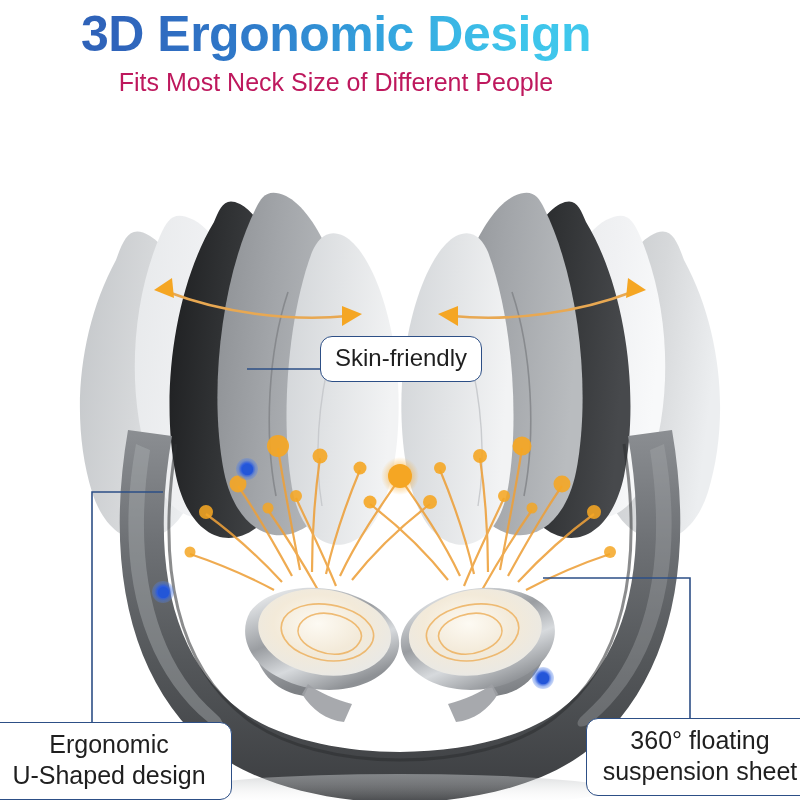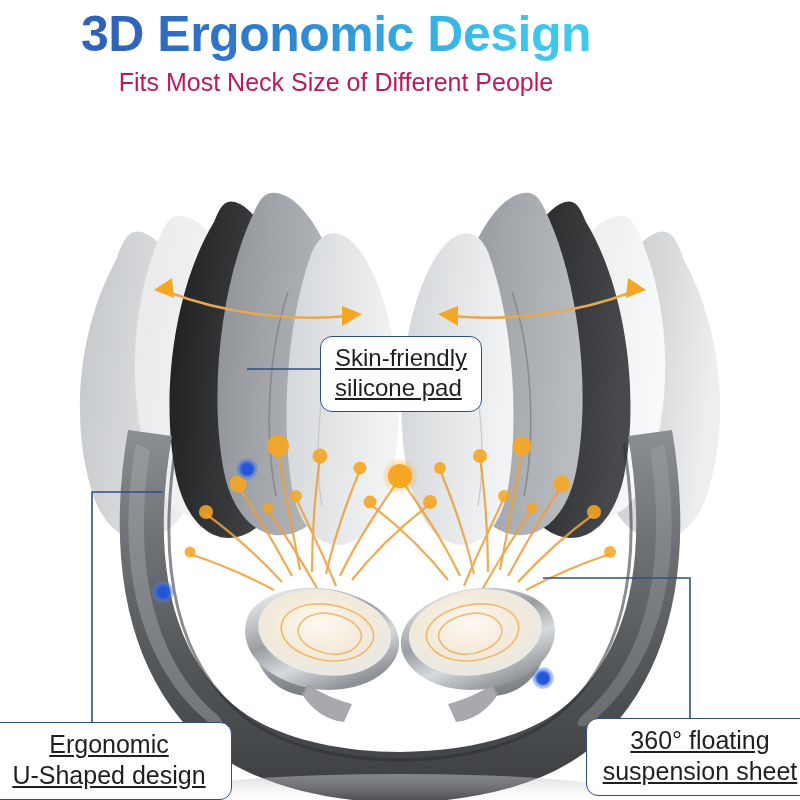--- a/index.html
+++ b/index.html
@@ -102,21 +102,21 @@
     top: 722px;
     width: 246px;
     padding: 6px 10px 8px 10px;
   }
   #callout-suspension {
     left: 586px;
     top: 718px;
     width: 228px;
     padding: 6px 10px 8px 10px;
   }
-  .callout-line1, .callout-line2 { display: block; text-decoration: underline; }
+  .callout-line1, .callout-line2 { display: block; }
 
   
   .hotspot {
     position: absolute;
     width: 22px;
     height: 22px;
     border-radius: 50%;
     background: radial-gradient(circle at 50% 50%,
                 #1f4fd8 0%, #2c5cdf 36%,
                 rgba(70,118,228,0.50) 55%,
@@ -395,21 +395,20 @@
       </g>
     </svg>
 
     <div class="hotspot" id="hotspot-silicone"></div>
     <div class="hotspot" id="hotspot-ushape"></div>
     <div class="hotspot" id="hotspot-susp"></div>
   </div>
 
   <div class="callout-box" id="callout-silicone">
     <span class="callout-line1">Skin-friendly</span>
-    <span class="callout-line2">silicone pad</span>
   </div>
 
   <div class="callout-box" id="callout-ushape">
     <span class="callout-line1">Ergonomic</span>
     <span class="callout-line2">U-Shaped design</span>
   </div>
 
   <div class="callout-box" id="callout-suspension">
     <span class="callout-line1">360° floating</span>
     <span class="callout-line2">suspension sheet</span>

